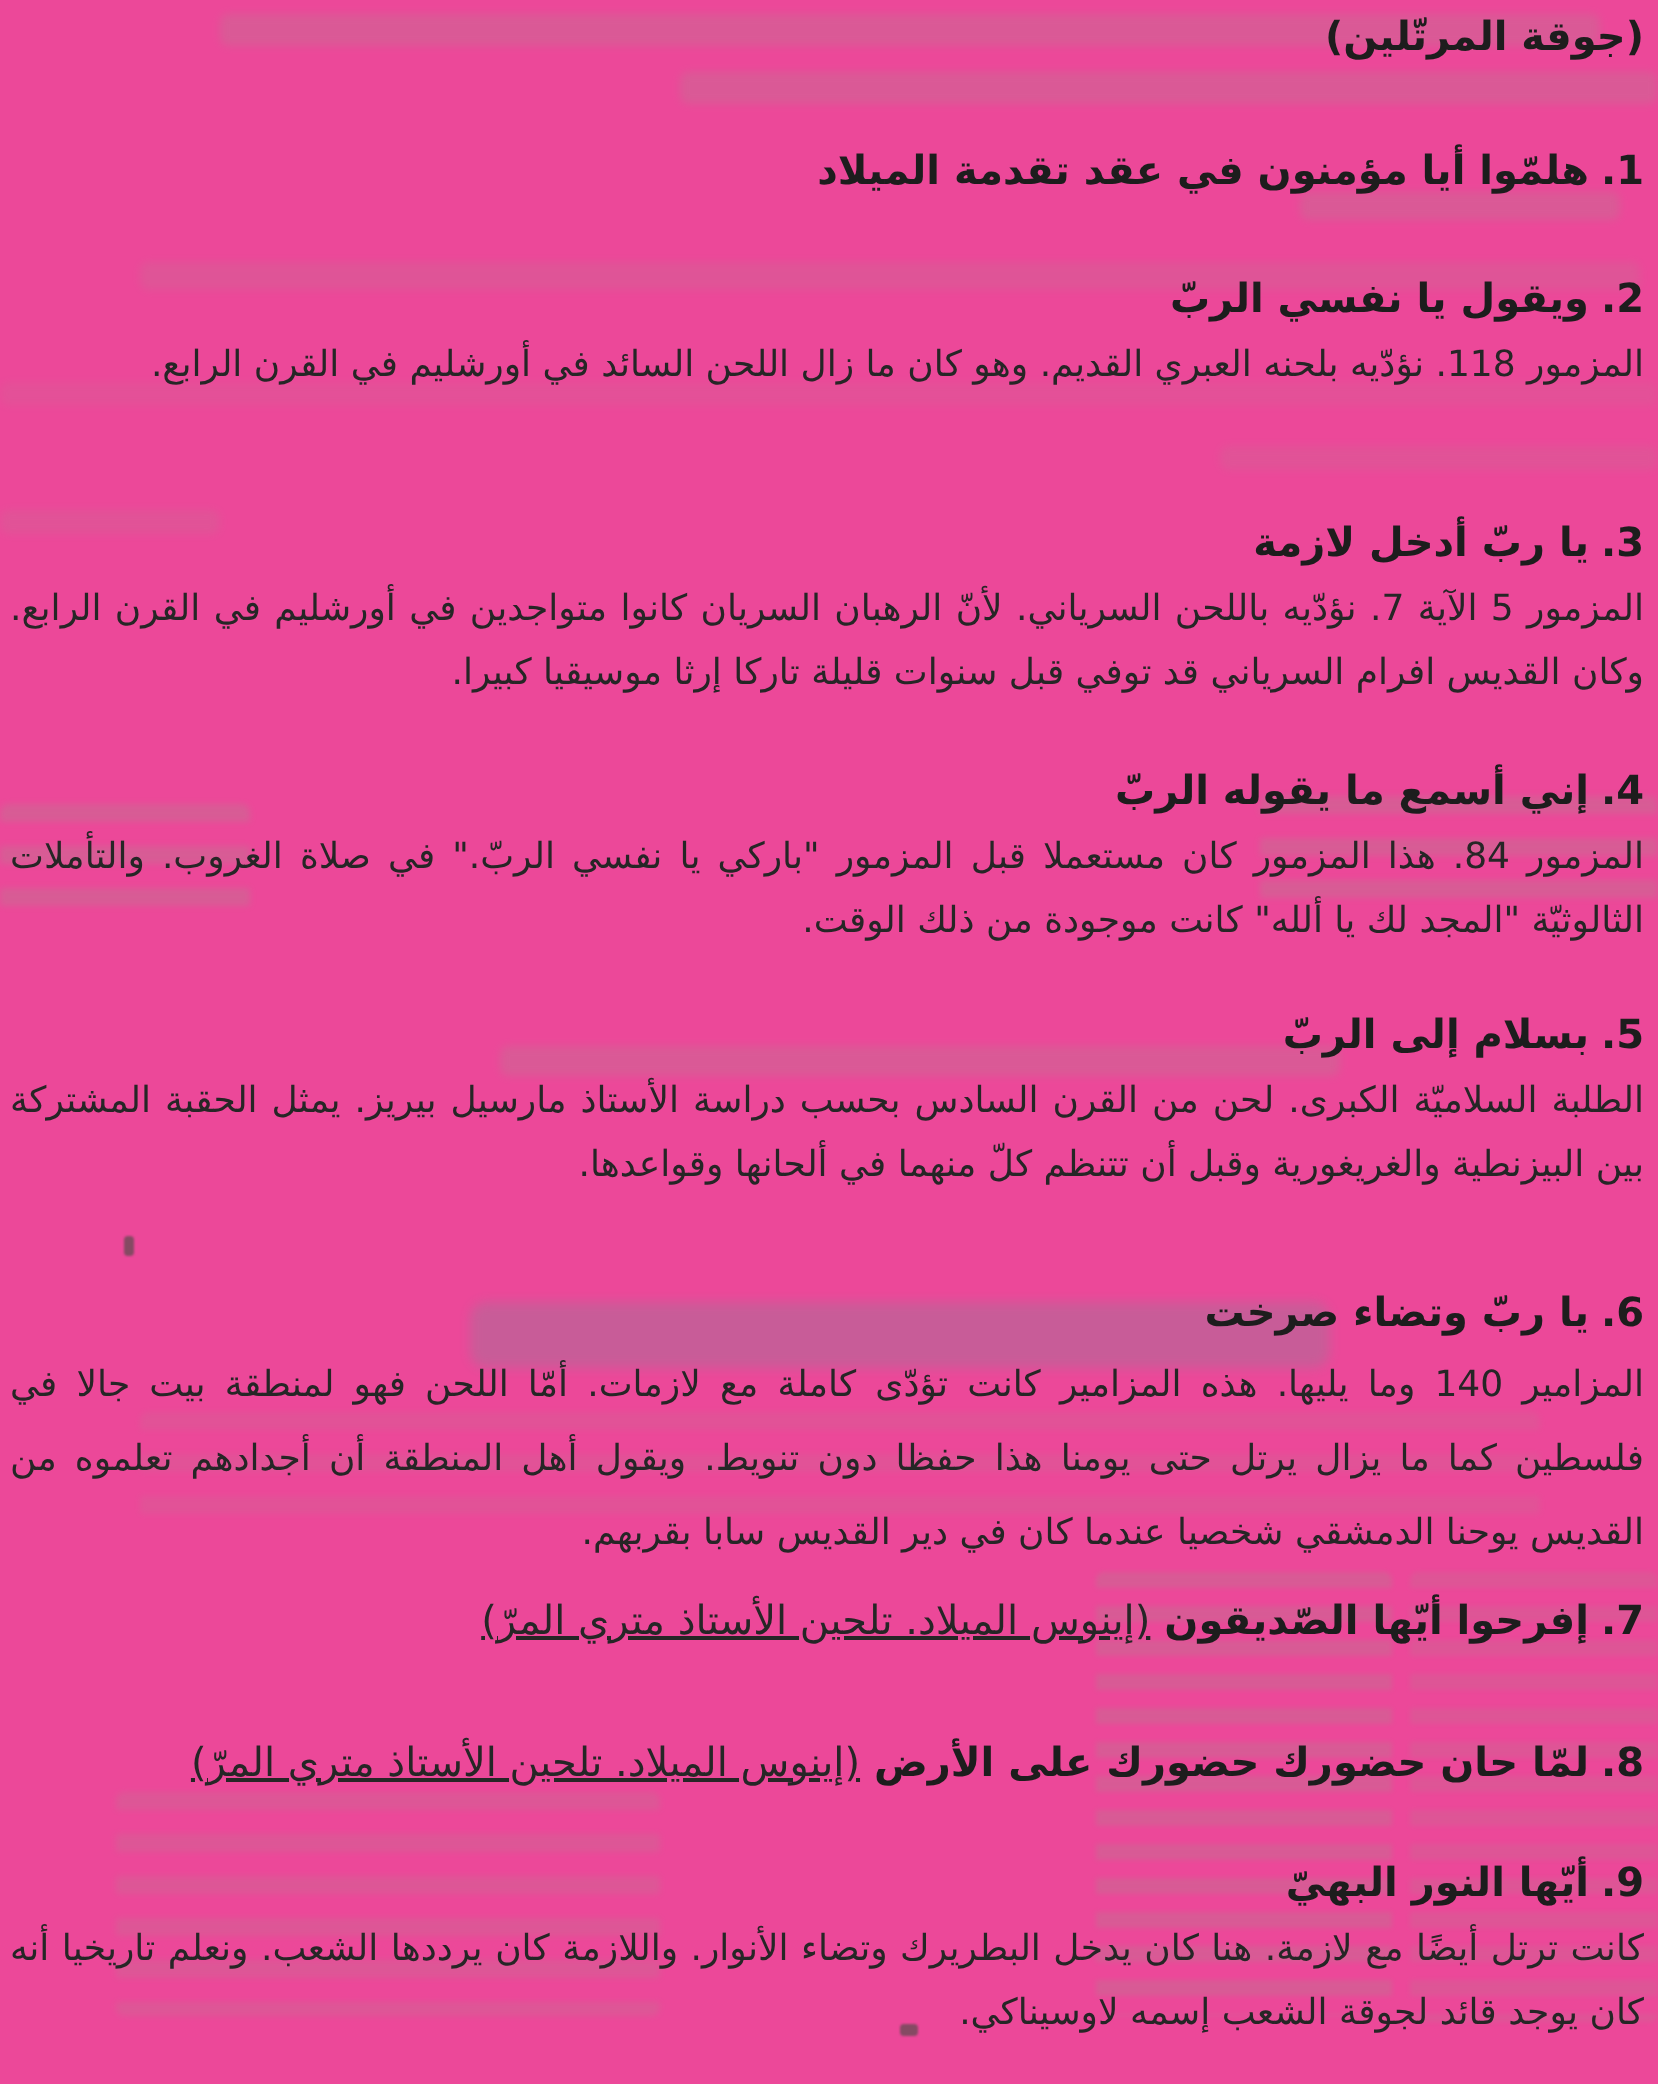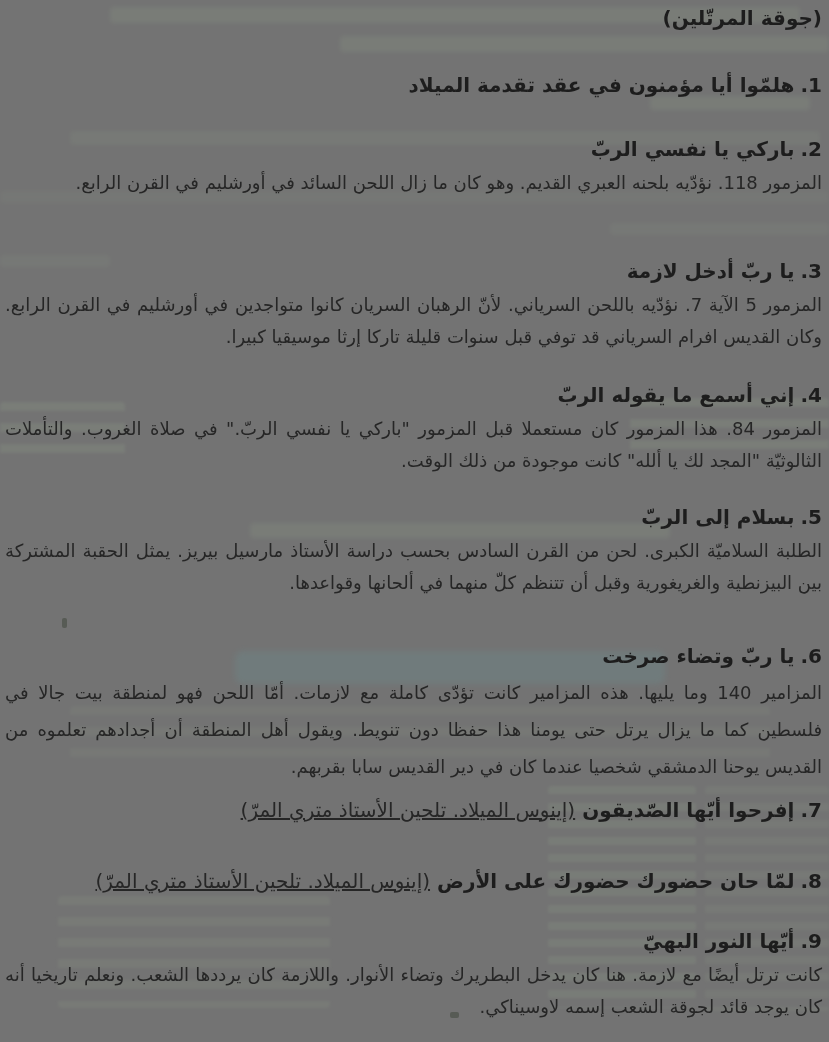--- a/index.html
+++ b/index.html
@@ -1,21 +1,21 @@
 <!DOCTYPE html>
 <html><head>
 <meta charset="utf-8">
 <style>
   html, body { margin: 0; padding: 0; background: #e8e8e8; }
   .page {
     position: relative;
     width: 829px;
     height: 1042px;
     margin: 0 auto;
-    background: #737373;
+    background: #ec4899;
     overflow: hidden;
     direction: rtl;
     font-family: "DejaVu Sans", sans-serif;
     color: #212121;
   }
   .doc-title {
     position: absolute;
     top: 6px; right: 7px;
     margin: 0;
     font-size: 20px;
@@ -100,21 +100,21 @@
   <div class="speck" style="top:618px; left:62px;  width:5px; height:10px;"></div>
   <div class="speck" style="top:1012px; left:450px; width:9px; height:6px;"></div>
 
   <h1 class="doc-title">(جوقة المرتّلين)</h1>
 
   <section class="item" style="top:70px">
     <h2><span class="num">1.</span><span class="t">هلمّوا أيا مؤمنون في عقد تقدمة الميلاد</span></h2>
   </section>
 
   <section class="item" style="top:134px">
-    <h2><span class="num">2.</span><span class="t">باركي يا نفسي الربّ</span></h2>
+    <h2><span class="num">2.</span><span class="t">ويقول يا نفسي الربّ</span></h2>
     <p>المزمور 118. نؤدّيه بلحنه العبري القديم. وهو كان ما زال اللحن السائد في أورشليم في القرن الرابع.</p>
   </section>
 
   <section class="item" style="top:256px">
     <h2><span class="num">3.</span><span class="t">يا ربّ أدخل لازمة</span></h2>
     <p>المزمور 5 الآية 7. نؤدّيه باللحن السرياني. لأنّ الرهبان السريان كانوا متواجدين في أورشليم في القرن الرابع. وكان القديس افرام السرياني قد توفي قبل سنوات قليلة تاركا إرثا موسيقيا كبيرا.</p>
   </section>
 
   <section class="item" style="top:380px">
     <h2><span class="num">4.</span><span class="t">إني أسمع ما يقوله الربّ</span></h2>

